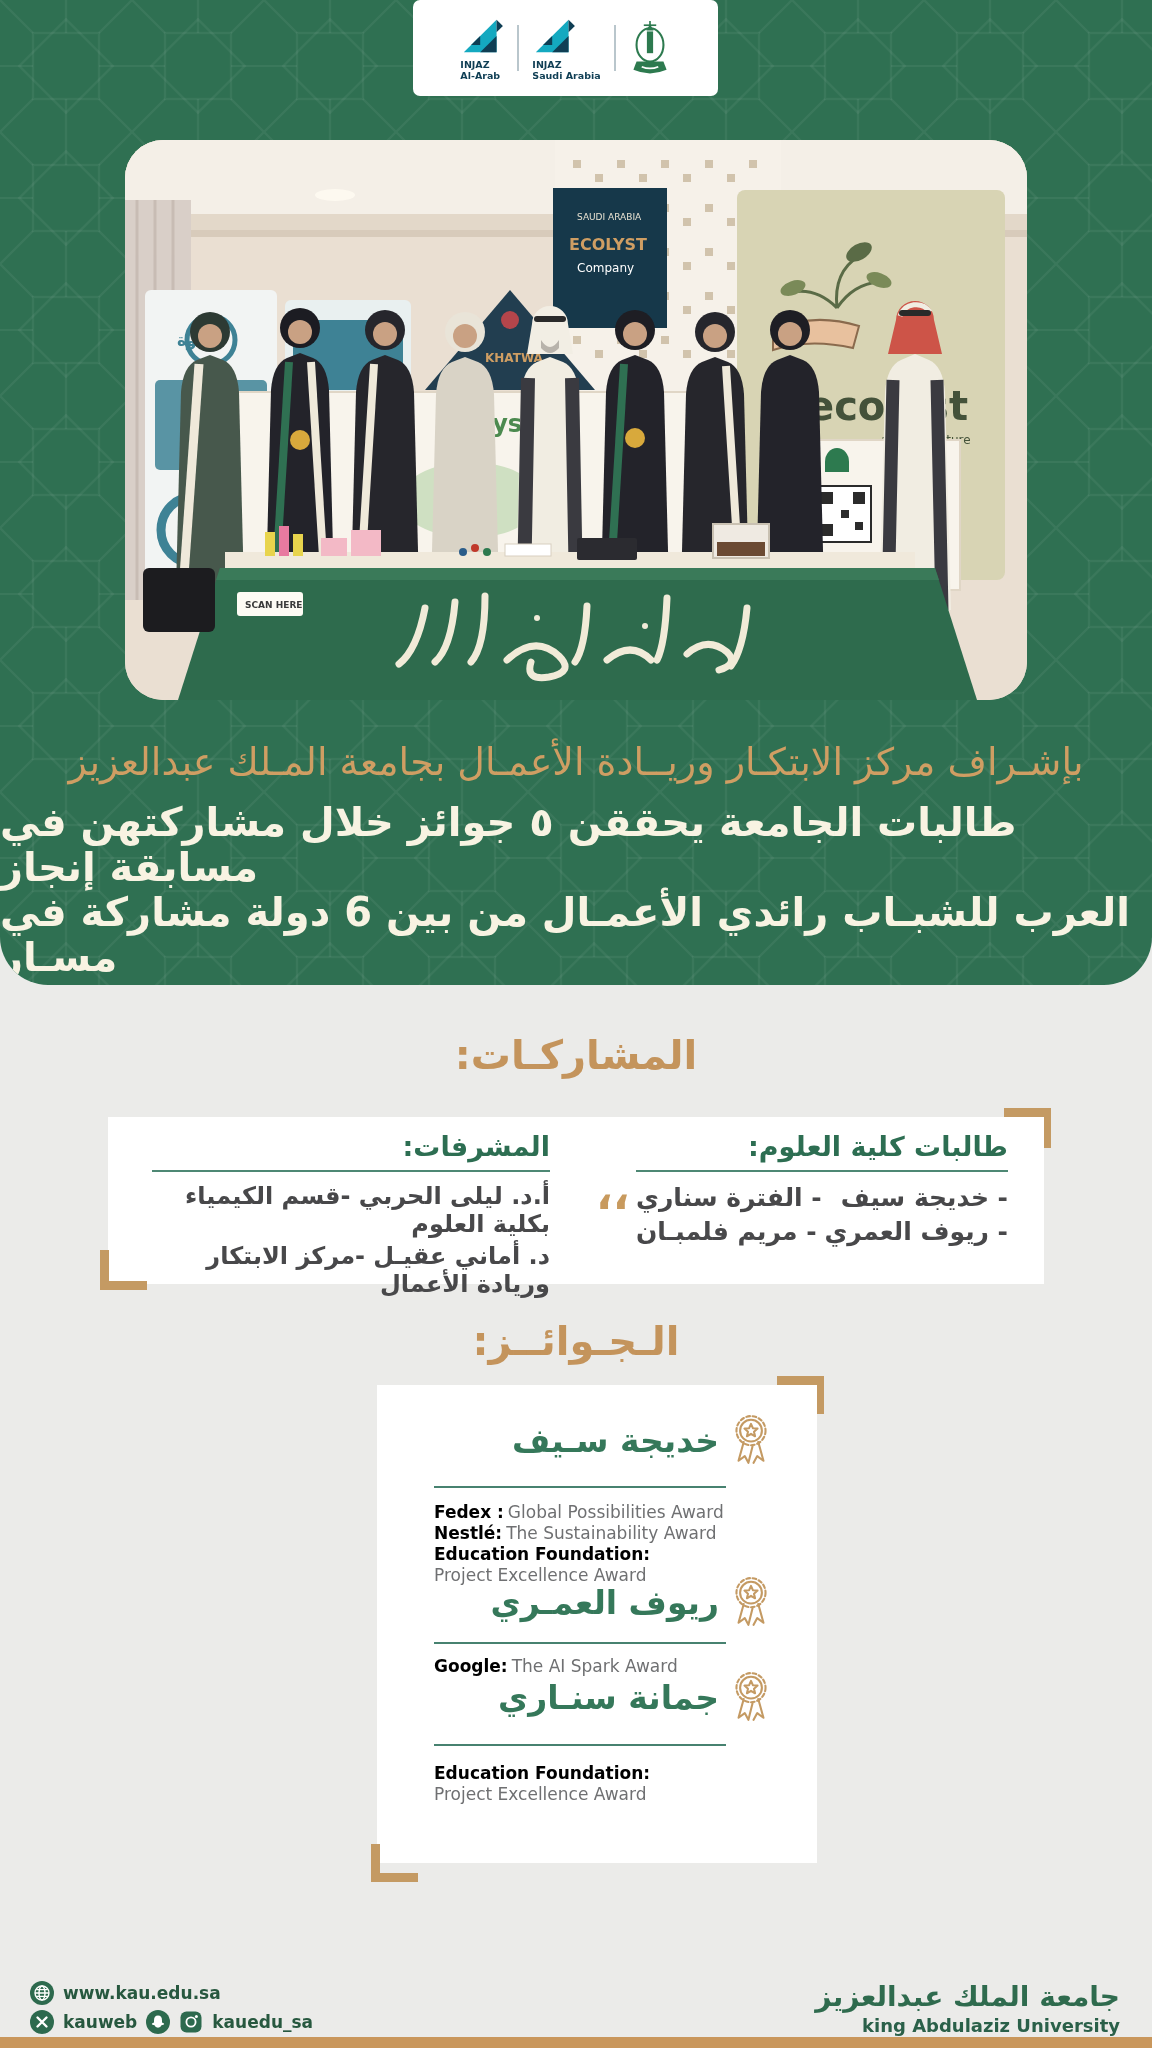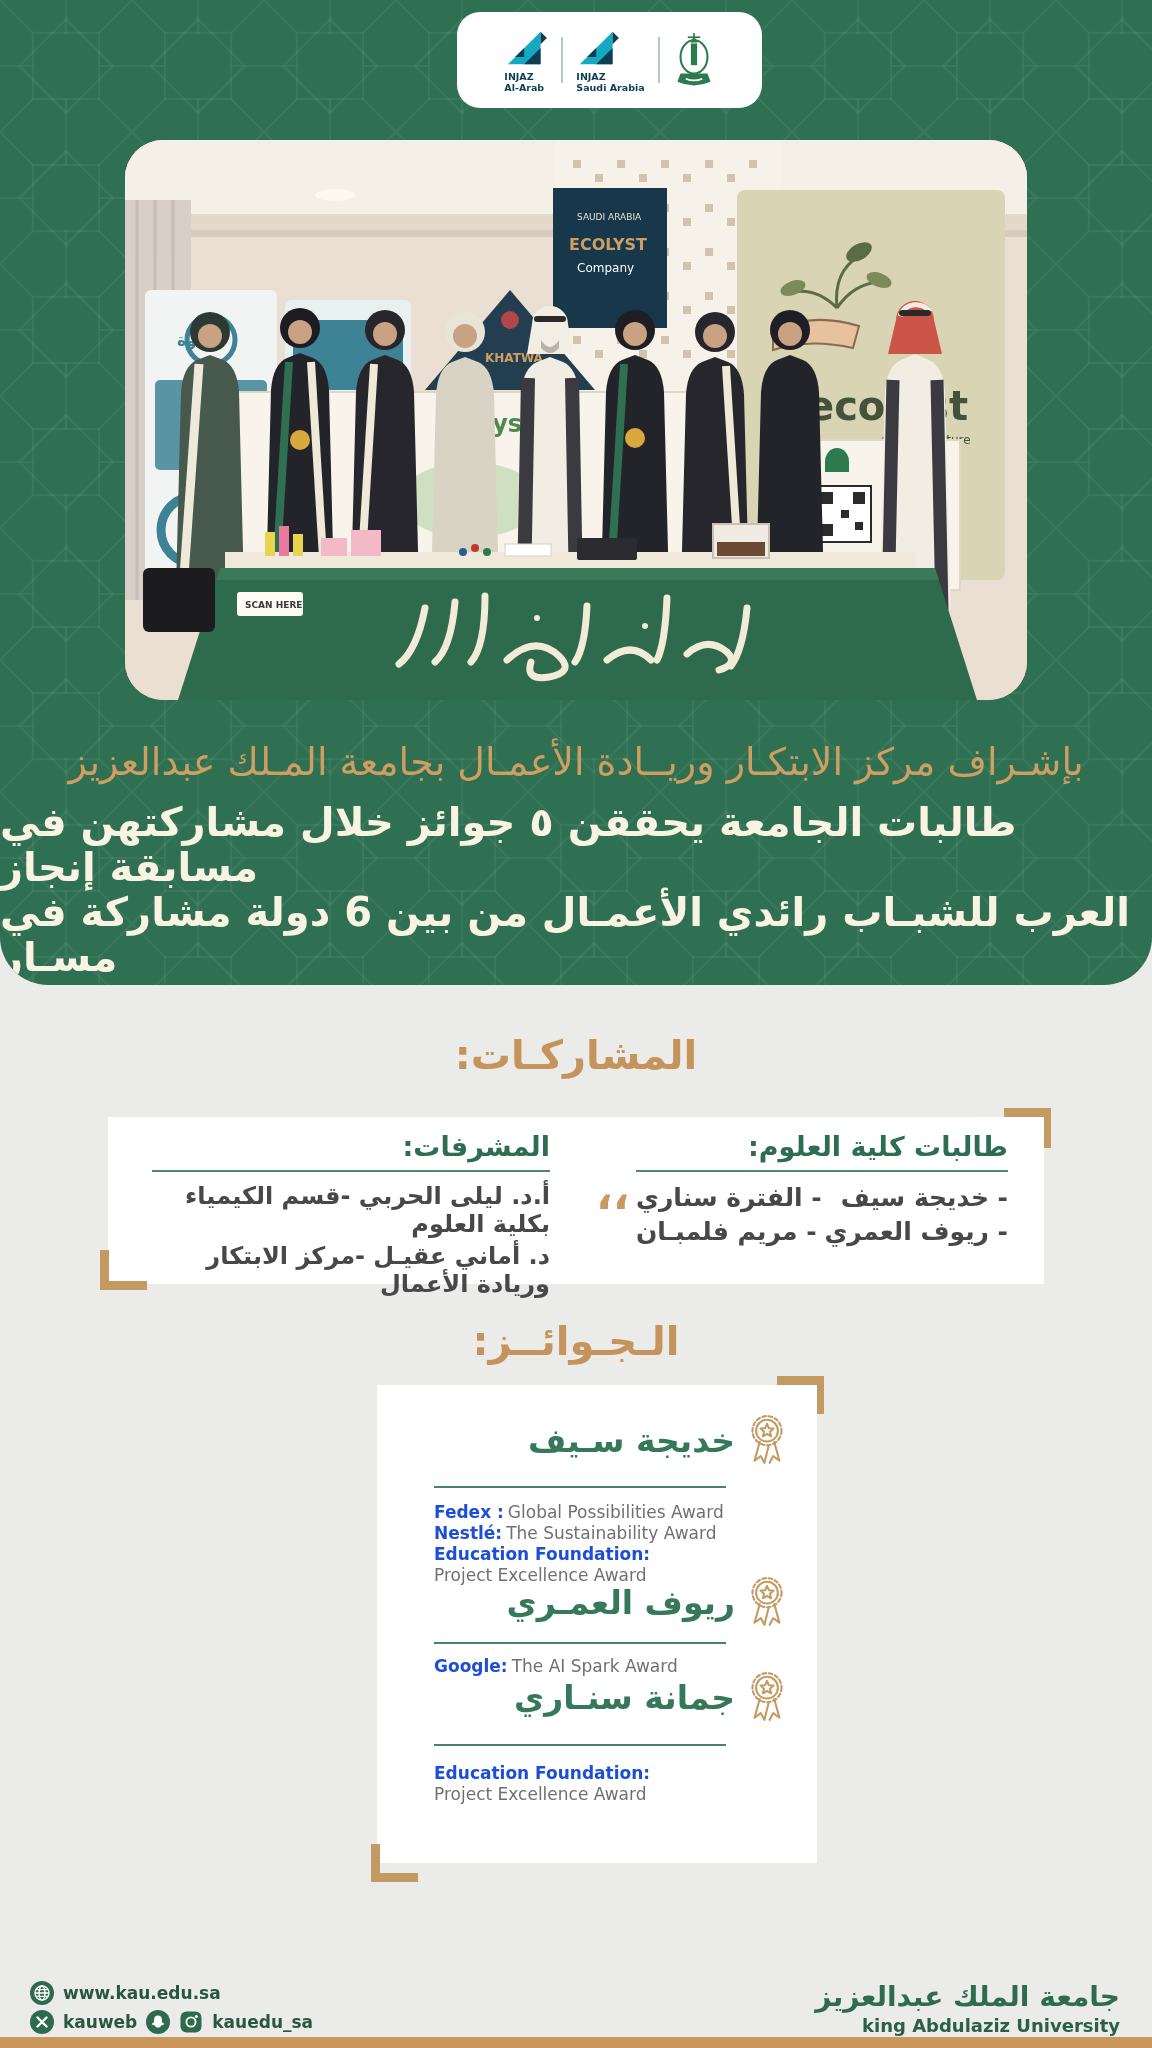--- a/index.html
+++ b/index.html
@@ -6,23 +6,23 @@
   body { background:#d9d9d7; font-family:"DejaVu Sans", sans-serif; }
   .poster { position:relative; width:1152px; height:2048px; margin:0 auto;
             background:#ebebe9; overflow:hidden; }
 
   
   .hero { position:absolute; left:0; top:0; width:1152px; height:985px;
           background:#2f7052; border-radius:0 0 48px 48px; overflow:hidden; }
   .hero .geo { position:absolute; left:0; top:0; }
 
   
-  .logo-card { position:absolute; left:413px; top:12px; width:305px; height:96px;
-               background:#ffffff; border-radius:23px; display:flex;
-               align-items:center; justify-content:center; gap:13px; padding:0 10px;margin-left:44px; }
+  .logo-card { position:absolute; left:413px; top:0; width:305px; height:96px;
+               background:#ffffff; border-radius:7px; display:flex;
+               align-items:center; justify-content:center; gap:13px; padding:0 10px; }
   .logo-block { display:flex; flex-direction:column; align-items:flex-start; }
   .logo-txt { font-size:9.5px; font-weight:bold; color:#0f3e54; line-height:11px; margin-top:3px; }
   .logo-div { width:2px; height:46px; background:#b9c6cc; }
 
   
   .photo { position:absolute; left:125px; top:140px; width:902px; height:560px;
            border-radius:38px; overflow:hidden; background:#eadfd2; }
 
   
   .headline { position:absolute; left:0; top:740px; width:100%; text-align:center;
@@ -57,28 +57,28 @@
   .c-tr { border-top:9px solid #c49a63; border-right:9px solid #c49a63; }
   .c-bl { border-bottom:9px solid #c49a63; border-left:9px solid #c49a63; }
   .p-br-tr { left:1004px; top:1108px; }
   .p-br-bl { left:100px; top:1250px; }
   .a-br-tr { left:777px; top:1376px; height:38px; }
   .a-br-bl { left:371px; top:1844px; height:38px; }
 
   
   .a-card { position:absolute; left:377px; top:1385px; width:440px; height:478px;
             background:#ffffff; }
-  .aw-row { position:absolute; right:28px; display:flex; direction:rtl;
+  .aw-row { position:absolute; right:44px; display:flex; direction:rtl;
             align-items:center; gap:10px;text-align:center; }
   .aw-name { color:#35785a; font-size:33px; font-weight:bold; white-space:nowrap; }
   .aw-rule { position:absolute; left:57px; width:292px; border:none;
              border-top:2px solid #478270; }
   .aw-block { position:absolute; left:57px; font-size:17px; line-height:21px;
               color:#6f7072; }
-  .aw-block b { color:#1d4ed8; margin-right:4px; }
+  .aw-block b { color:#000000; margin-right:4px; }
   .aw-block b:empty { margin-right:0; }
   .aw-row-1 { top:28px; }  .aw-rule-1 { top:101px; } .aw-block-1 { top:117px; }
   .aw-row-2 { top:190px; } .aw-rule-2 { top:257px; } .aw-block-2 { top:271px; }
   .aw-row-3 { top:285px; } .aw-rule-3 { top:359px; } .aw-block-3 { top:378px; }
   .medal { width:44px; height:54px; flex:0 0 auto; }
 
   
   .f-row { position:absolute; display:flex; align-items:center; gap:9px;
            color:#27583f; font-size:17px; font-weight:bold; }
   .f-web { left:30px; top:1981px; }

